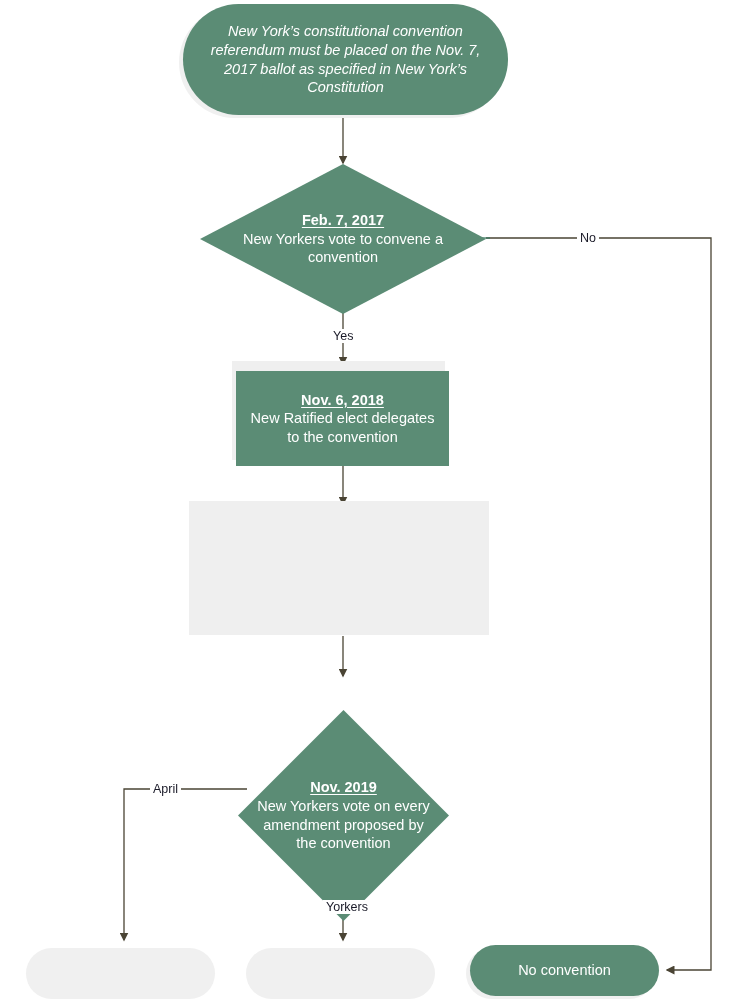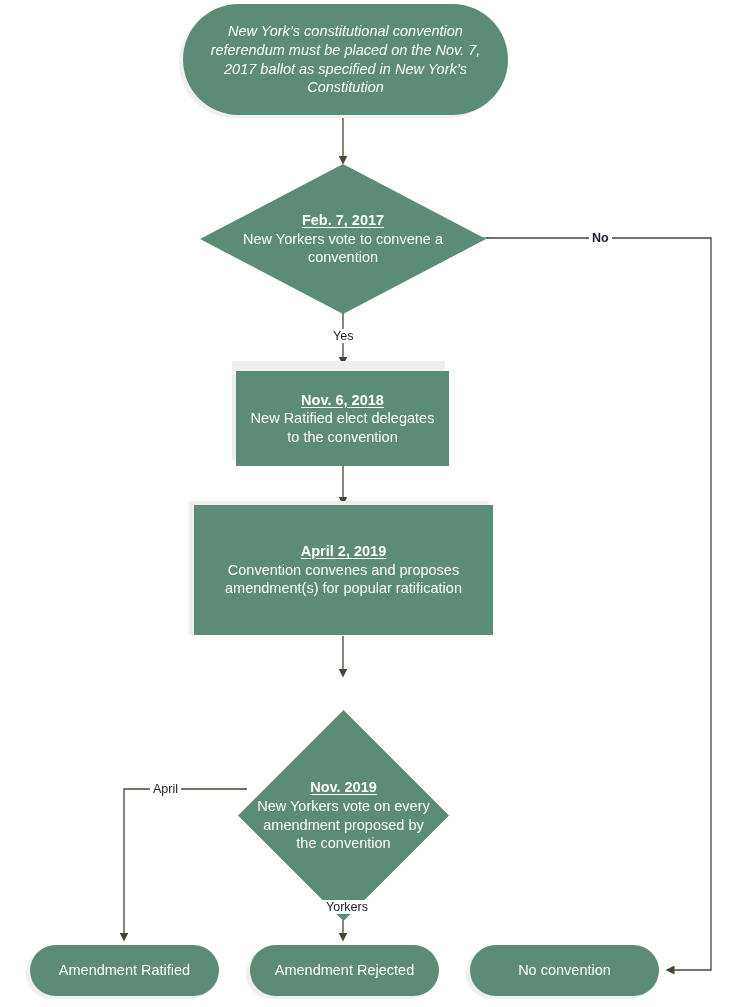--- a/index.html
+++ b/index.html
@@ -144,53 +144,37 @@
     </div>
   </div>
 
   <div class="node rect" style="left:236px; top:371px; width:213px; height:95px;">
     <div class="txt">
       <span class="hd">Nov. 6, 2018</span>
       <span class="bd">New Ratified elect delegates to the convention</span>
     </div>
   </div>
 
-  <div class="node rect" style="left:194px; top:505px; width:299px; height:130px;">
-    <div class="txt">
-      <span class="hd">April 2, 2019</span>
-      <span class="bd">Convention convenes and proposes amendment(s) for popular ratification</span>
-    </div>
-  </div>
 
   <div class="node diamond" style="left:238px; top:710px; width:211px; height:211px;justify-content:flex-end;">
     <div class="txt">
       <span class="hd">Nov. 2019</span>
       <span class="bd">New Yorkers vote on every amendment proposed by the convention</span>
     </div>
   </div>
 
-  <div class="node pill" style="left:30px; top:945px; width:189px; height:51px;">
-    <div class="txt">
-      <span class="bd">Amendment Ratified</span>
-    </div>
-  </div>
 
-  <div class="node pill" style="left:250px; top:945px; width:189px; height:51px;">
-    <div class="txt">
-      <span class="bd">Amendment Rejected</span>
-    </div>
-  </div>
 
   <div class="node pill" style="left:470px; top:945px; width:189px; height:51px;">
     <div class="txt">
       <span class="bd">No convention</span>
     </div>
   </div>
 
-  <div class="edge-label" style="left:589px; top:231px;font-weight:bold;">No</div>
+  <div class="edge-label" style="left:577px; top:231px;">No</div>
 
   <div class="edge-label" style="left:330px; top:329px;">Yes</div>
 
   <div class="edge-label" style="left:150px; top:782px;">April</div>
 
   <div class="edge-label" style="left:323px; top:900px;">Yorkers</div>
 
 </div>
 
 </body></html>

